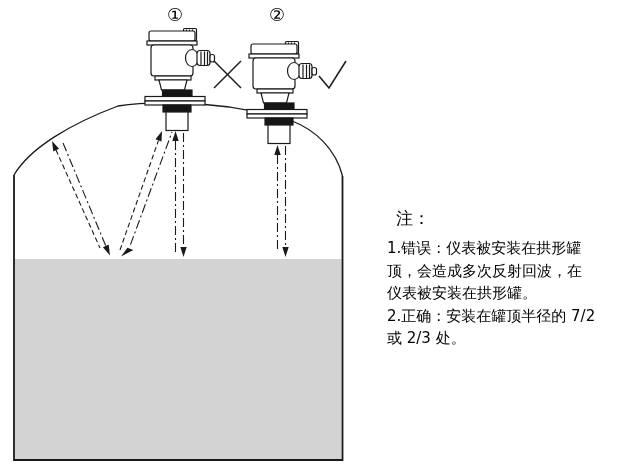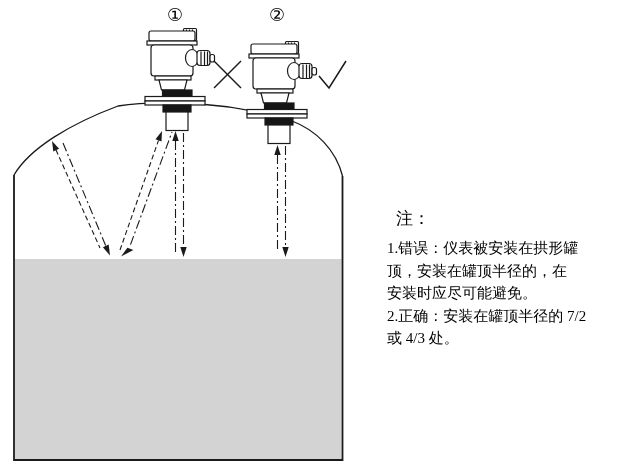--- a/index.html
+++ b/index.html
@@ -1,21 +1,21 @@
 <!DOCTYPE html>
 <html><head>
 <meta charset="utf-8">
 <style>
   html,body{margin:0;padding:0;background:#fff;}
   #stage{position:relative;width:637px;height:470px;background:#fff;overflow:hidden;
          font-family:"DejaVu Sans",sans-serif;}
   #diagram-svg{position:absolute;left:0;top:0;}
   .notes{position:absolute;left:387px;top:206px;width:248px;color:#000;}
   .notes-heading{font-size:17px;line-height:24px;padding-left:9px;margin-bottom:7px;}
-  .note-line{font-size:15px;line-height:22.5px;white-space:nowrap;font-family:Liberation Serif, serif;}
+  .note-line{font-size:15px;line-height:22.5px;white-space:nowrap;}
 </style>
 </head>
 <body>
 
 <div id="stage">
 
   <svg id="diagram-svg" width="637" height="470" viewBox="0 0 637 470">
 
     <defs>
 
@@ -103,19 +103,19 @@
     </g>
     <polyline points="319,76 329,88 346,61" stroke="#1a1a1a" stroke-width="1.5" fill="none"></polyline>
 
     <text x="175" y="21" text-anchor="middle" font-size="18" fill="#000">①</text>
     <text x="277" y="21" text-anchor="middle" font-size="18" fill="#000">②</text>
   </svg>
 
   <div class="notes">
     <div class="notes-heading">注：</div>
     <div class="note-line">1.错误：仪表被安装在拱形罐</div>
-    <div class="note-line">顶，安装在罐顶半径的，在</div>
-    <div class="note-line">安装时应尽可能避免。</div>
+    <div class="note-line">顶，会造成多次反射回波，在</div>
+    <div class="note-line">仪表被安装在拱形罐。</div>
     <div class="note-line">2.正确：安装在罐顶半径的 7/2</div>
-    <div class="note-line">或 4/3 处。</div>
+    <div class="note-line">或 2/3 处。</div>
   </div>
 
 </div>
 
 </body></html>

